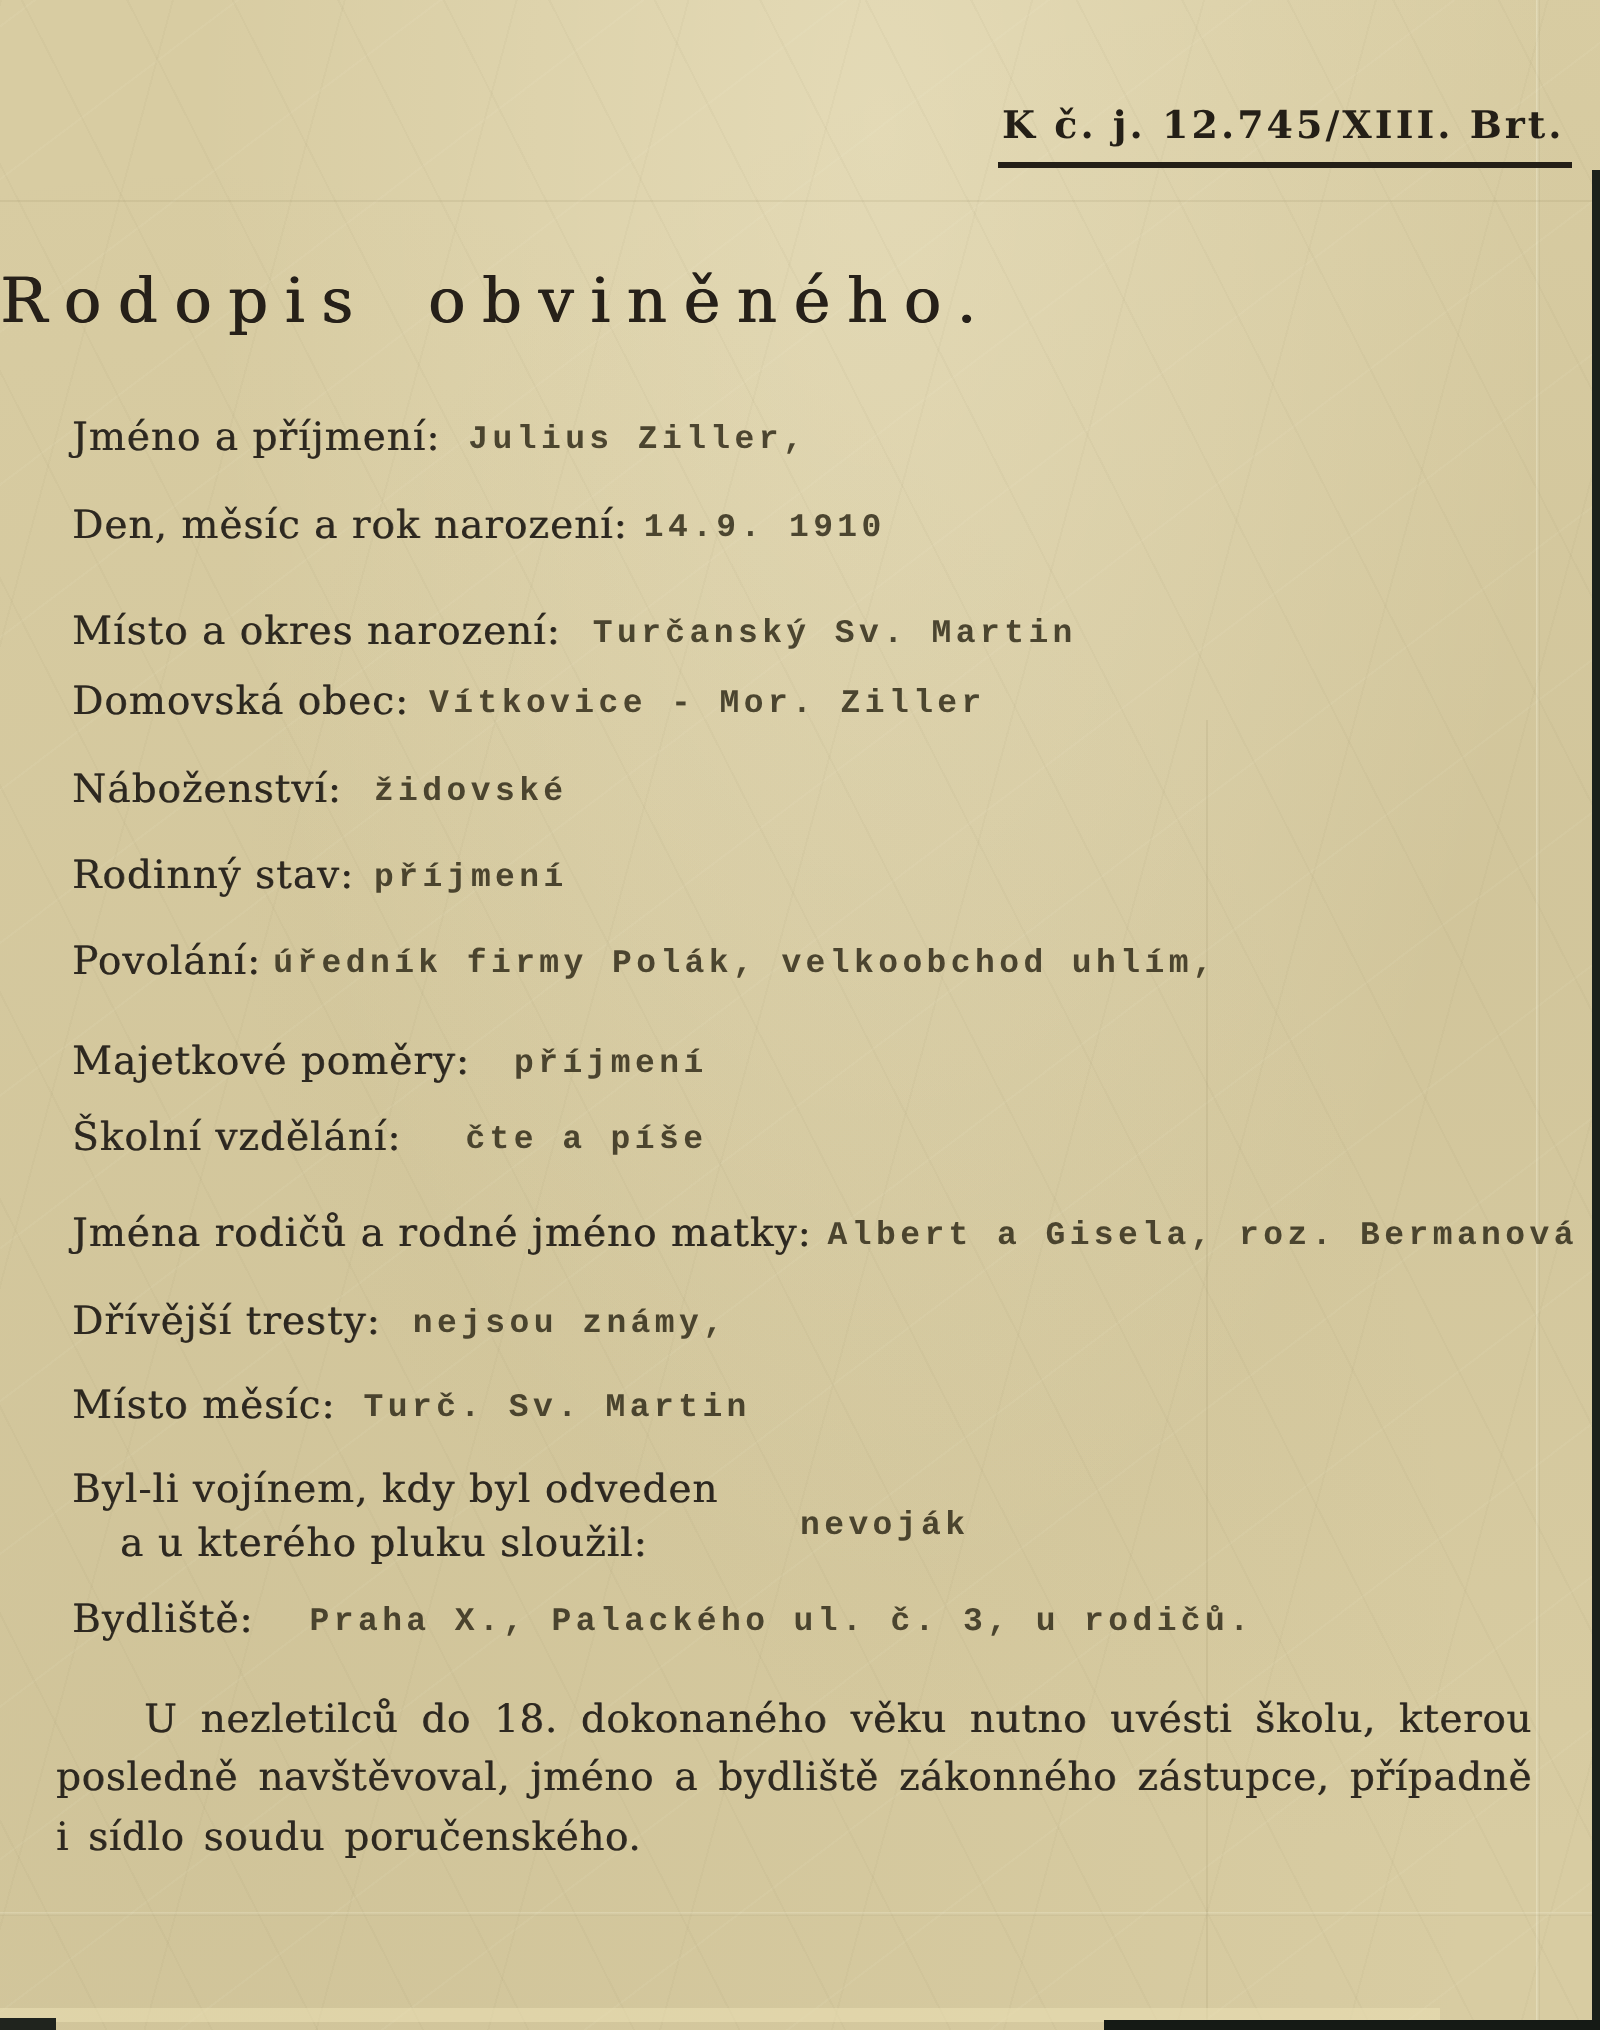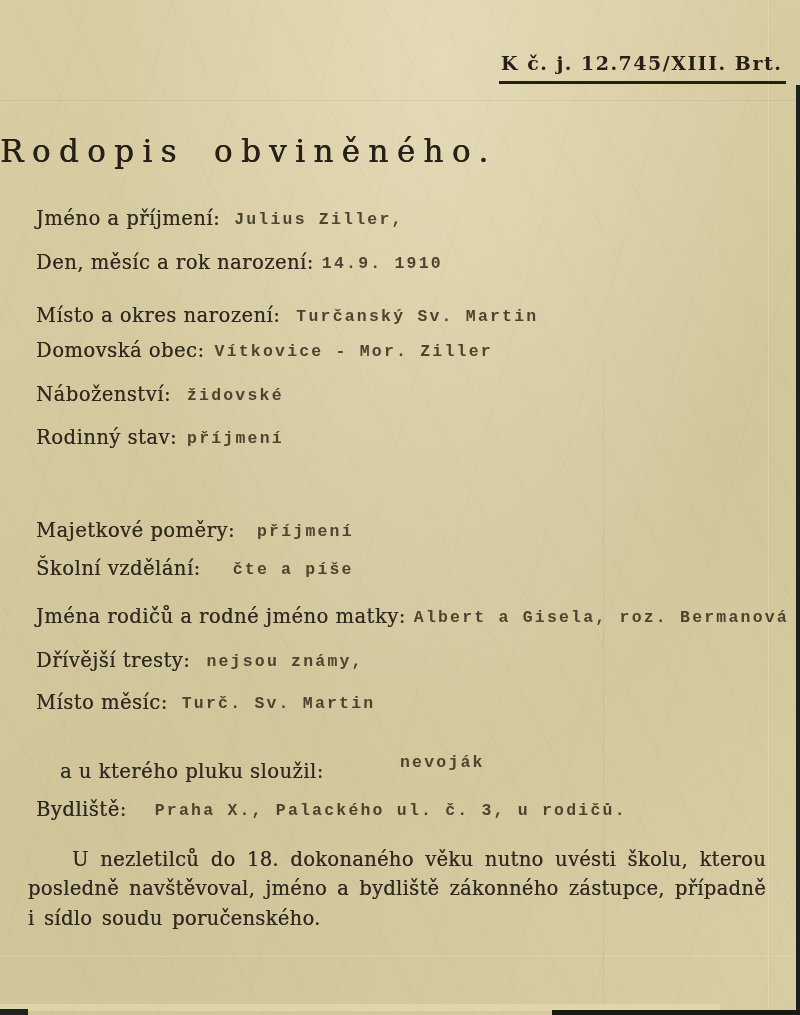--- a/index.html
+++ b/index.html
@@ -111,36 +111,42 @@
   </div>
   <div class="row r4">
     <span class="lbl">Domovská obec:</span><span class="val">Vítkovice - Mor. Ziller</span>
   </div>
   <div class="row r5">
     <span class="lbl">Náboženství:</span><span class="val">židovské</span>
   </div>
   <div class="row r6">
     <span class="lbl">Rodinný stav:</span><span class="val">příjmení</span>
   </div>
+  <div class="row r7">
+    <span class="lbl">Povolání:</span><span class="val">úředník firmy Polák, velkoobchod uhlím,</span>
+  </div>
   <div class="row r8">
     <span class="lbl">Majetkové poměry:</span><span class="val">příjmení</span>
   </div>
   <div class="row r9">
     <span class="lbl">Školní vzdělání:</span><span class="val">čte a píše</span>
   </div>
   <div class="row r10">
     <span class="lbl">Jména rodičů a rodné jméno matky:</span><span class="val">Albert a Gisela, roz. Bermanová</span>
   </div>
   <div class="row r11">
     <span class="lbl">Dřívější tresty:</span><span class="val">nejsou známy,</span>
   </div>
   <div class="row r12">
     <span class="lbl">Místo měsíc:</span><span class="val">Turč. Sv. Martin</span>
   </div>
 
+  <div class="row mil-line1">
+    <span class="lbl">Byl-li vojínem, kdy byl odveden</span>
+  </div>
   <div class="row mil-line2">
     <span class="lbl">a u kterého pluku sloužil:</span>
   </div>
   <div class="row mil-value">
     <span class="val">nevoják</span>
   </div>
 
   <div class="row residence">
     <span class="lbl">Bydliště:</span><span class="val">Praha X., Palackého ul. č. 3, u rodičů.</span>
   </div>

